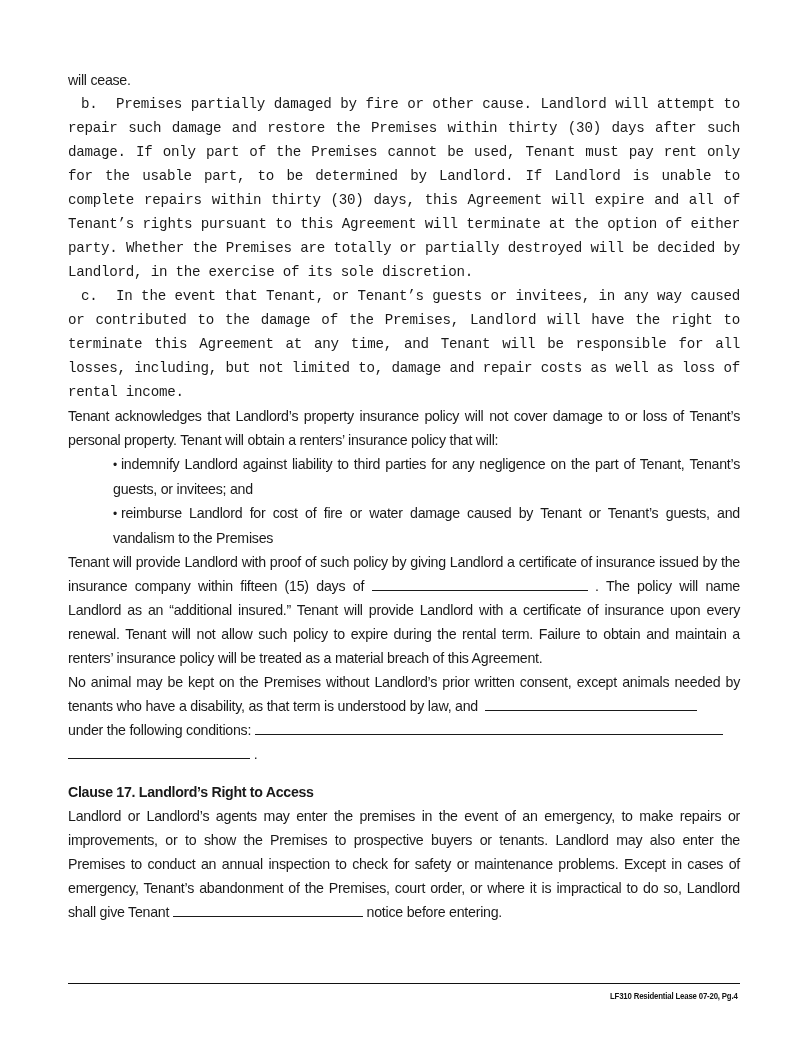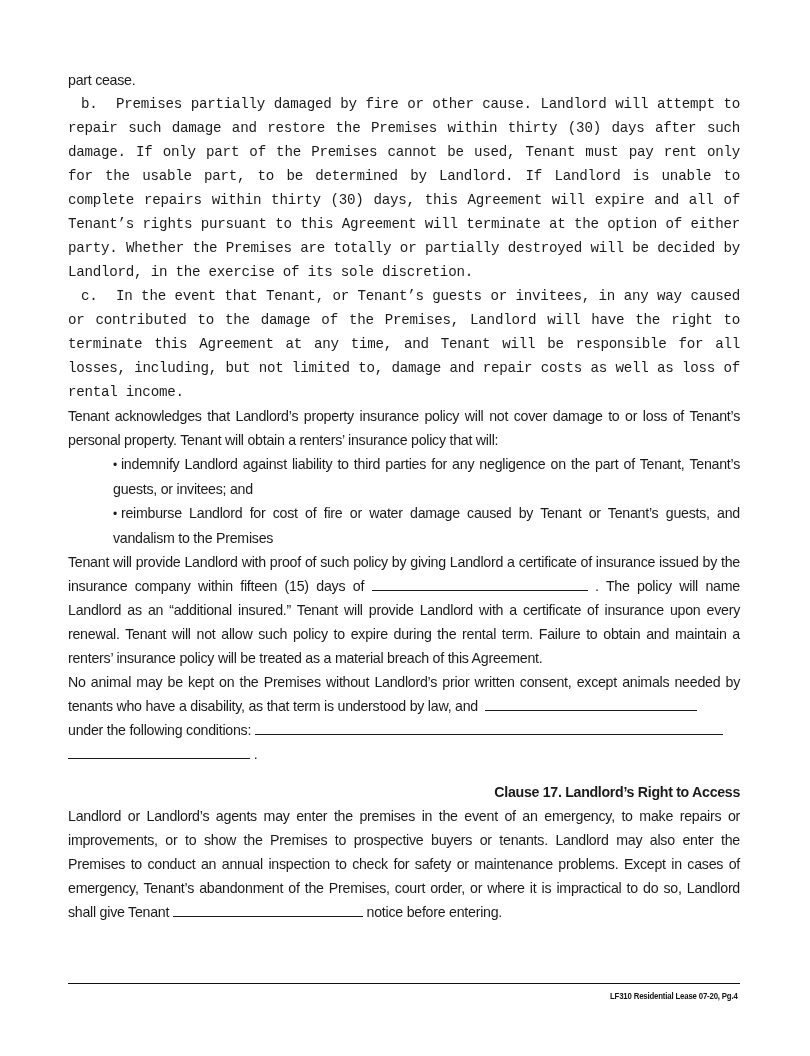--- a/index.html
+++ b/index.html
@@ -86,35 +86,35 @@
       color: #111;
       transform: scaleX(0.82);
       transform-origin: right center;
     }
   </style>
 </head>
 <body>
 
 <div class="page">
 
-  <p class="p last-line-left">part cease.</p>
+  <p class="p last-line-left">will cease.</p>
 
   <p class="item last-line-left"><span class="marker">b.</span><span>Premises partially damaged by fire or other cause. Landlord will attempt to repair such damage and restore the Premises within thirty (30) days after such damage. If only part of the Premises cannot be used, Tenant must pay rent only for the usable part, to be determined by Landlord. If Landlord is unable to complete repairs within thirty (30) days, this Agreement will expire and all of Tenant’s rights pursuant to this Agreement will terminate at the option of either party. Whether the Premises are totally or partially destroyed will be decided by Landlord, in the exercise of its sole discretion.</span></p>
 
   <p class="item last-line-left"><span class="marker">c.</span><span>In the event that Tenant, or Tenant’s guests or invitees, in any way caused or contributed to the damage of the Premises, Landlord will have the right to terminate this Agreement at any time, and Tenant will be responsible for all losses, including, but not limited to, damage and repair costs as well as loss of rental income.</span></p>
 
 
   <p class="p last-line-left">Tenant acknowledges that Landlord’s property insurance policy will not cover damage to or loss of Tenant’s personal property. Tenant will obtain a renters’ insurance policy that will:</p>
   <ul class="bullets">
     <li class="last-line-left"><span class="dot">•</span><span>indemnify Landlord against liability to third parties for any negligence on the part of Tenant, Tenant’s guests, or invitees; and</span></li>
     <li class="last-line-left"><span class="dot">•</span><span>reimburse Landlord for cost of fire or water damage caused by Tenant or Tenant’s guests, and vandalism to the Premises</span></li>
   </ul>
   <p class="p last-line-left"><span>Tenant will provide Landlord with proof of such policy by giving Landlord a certificate of insurance issued by the insurance company within fifteen (15) days of</span> <span class="blank" style="width:216px;"></span> <span>. The policy will name Landlord as an “additional insured.” Tenant will provide Landlord with a certificate of insurance upon every renewal. Tenant will not allow such policy to expire during the rental term. Failure to obtain and maintain a renters’ insurance policy will be treated as a material breach of this Agreement.</span></p>
 
   <p class="p last-line-left"><span>No animal may be kept on the Premises without Landlord’s prior written consent, except animals needed by tenants who have a disability, as that term is understood by law, and</span>&nbsp; <span class="blank" style="width:212px;"></span><br><span>under the following conditions:</span> <span class="blank" style="width:468px;"></span><br><span class="blank" style="width:182px;"></span> <span>.</span></p>
 
-  <p class="heading" style="margin-top:14px;text-align:right;">Clause 17. Landlord’s Right to Access</p>
+  <p class="heading" style="margin-top:14px;">Clause 17. Landlord’s Right to Access</p>
   <p class="p last-line-left"><span>Landlord or Landlord’s agents may enter the premises in the event of an emergency, to make repairs or improvements, or to show the Premises to prospective buyers or tenants. Landlord may also enter the Premises to conduct an annual inspection to check for safety or maintenance problems. Except in cases of emergency, Tenant’s abandonment of the Premises, court order, or where it is impractical to do so, Landlord shall give Tenant</span> <span class="blank" style="width:190px;"></span> <span>notice before entering.</span></p>
 
 </div>
 
 <div class="footer-rule"></div>
 <div class="footer-text">LF310 Residential Lease 07-20, Pg.4</div>
 
 </body></html>

